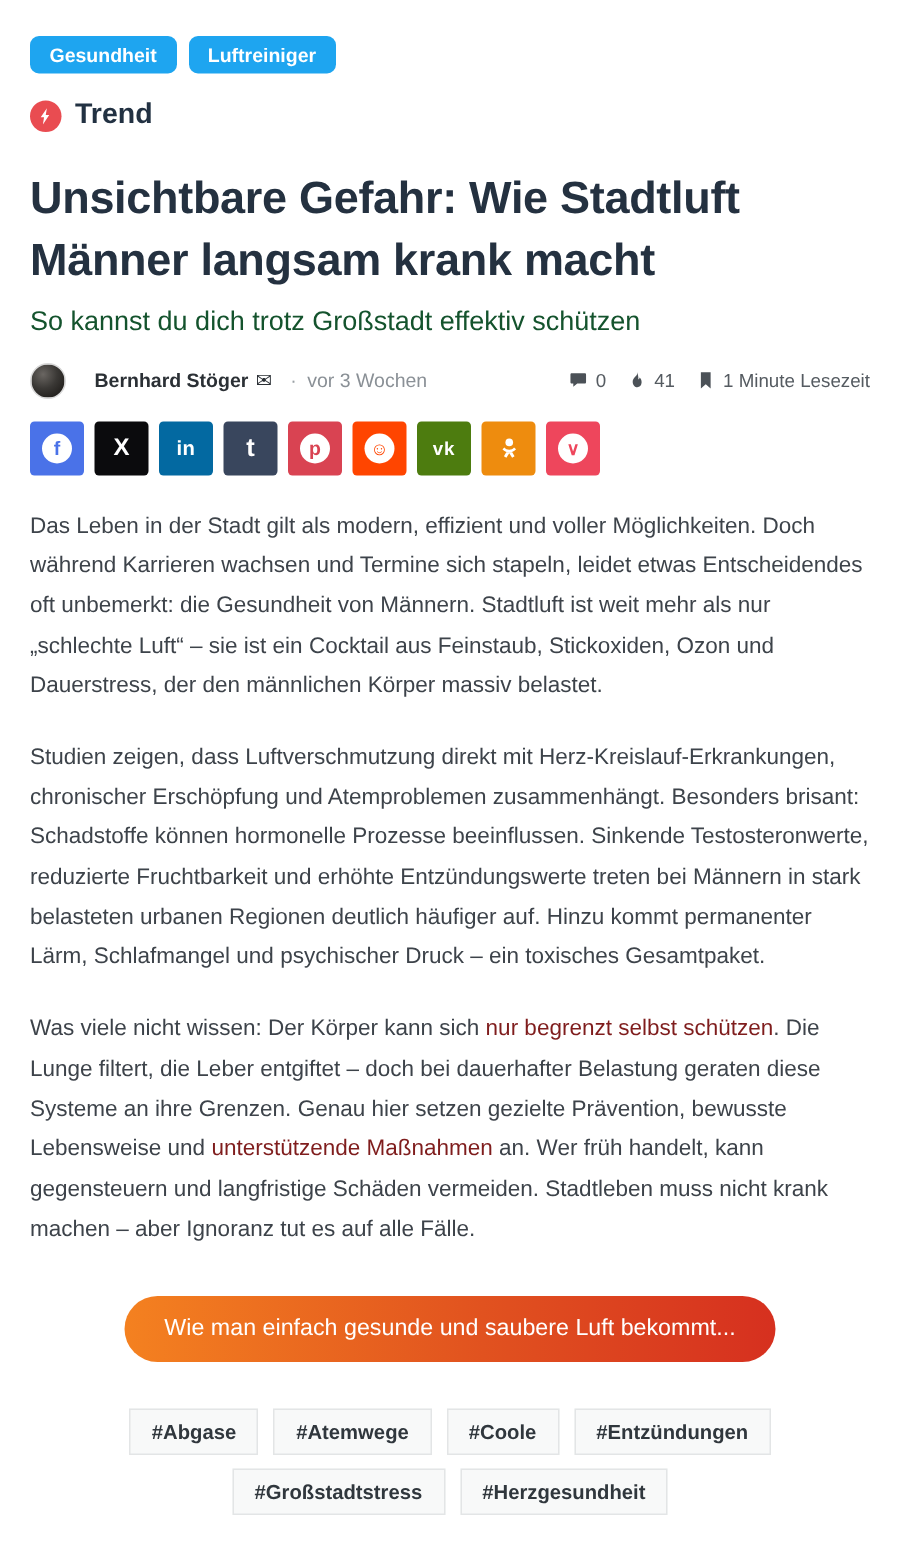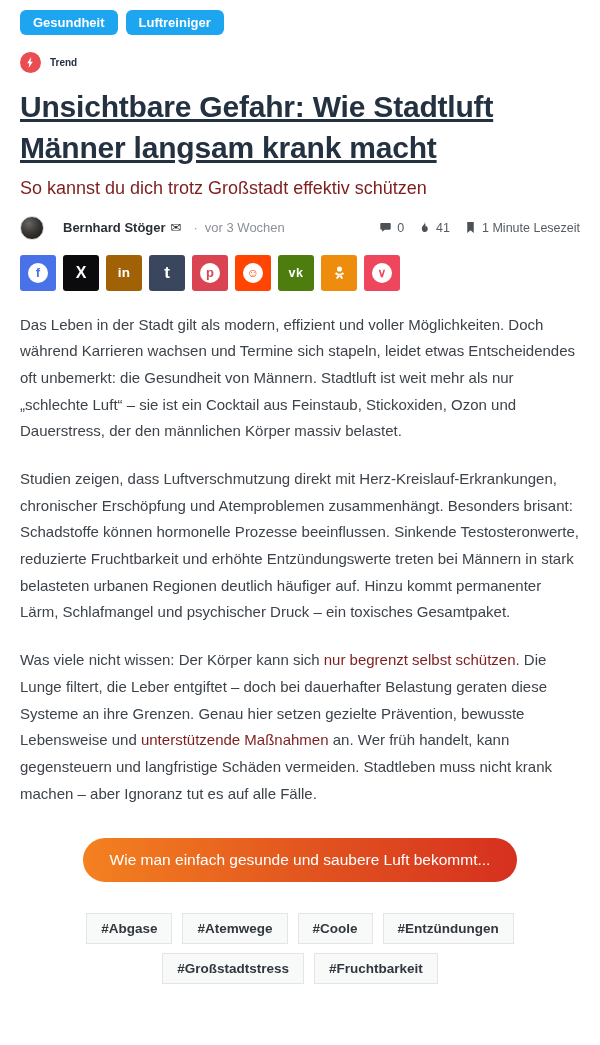--- a/index.html
+++ b/index.html
@@ -2,44 +2,44 @@
 <html lang="de"><head>
 <meta charset="utf-8">
 <style>
   * { margin:0; padding:0; box-sizing:border-box; }
   html,body { background:#fff; }
   body {
     width:600px; height:1045px; overflow:hidden;
     font-family:"Liberation Sans", sans-serif;
     color:#3d434a;
   }
-  .wrap { padding:10px 20px 0 20px; }
+  .wrap { padding:24px 20px 0 20px; }
 
   
   .badges { display:flex; gap:8px; }
   .badge {
     background:#1ea5f0; color:#fff; font-size:13px; font-weight:600;
     padding:5px 13px; border-radius:6px; display:inline-block; cursor:pointer;
   }
 
   
   .trend-row { display:flex; align-items:center; gap:9px; margin-top:17px; }
   .trend-circle {
     width:21px; height:21px; border-radius:50%; background:#e94c51;
     display:flex; align-items:center; justify-content:center; flex:0 0 auto;
   }
   .trend-circle svg { width:13px; height:13px; }
-  .trend-label { font-size:10px; font-weight:700; color:#223142; }
+  .trend-label { font-size:19px; font-weight:700; color:#223142; }
 
   
   h1.title {
-    margin-top:14px; font-size:30px; line-height:1.36; font-weight:700;
-    color:#243140; letter-spacing:-0.2px;text-decoration:underline;
-  }
-  .subtitle { margin-top:9px; font-size:18px; color:#7f1d1d; font-weight:400; }
+    margin-top:25px; font-size:30px; line-height:1.36; font-weight:700;
+    color:#243140; letter-spacing:-0.2px;
+  }
+  .subtitle { margin-top:9px; font-size:18px; color:#14532d; font-weight:400; }
 
   
   .byline { display:flex; align-items:center; margin-top:17px; font-size:13px; }
   .avatar {
     width:24px; height:24px; border-radius:50%; flex:0 0 auto;
     background:radial-gradient(circle at 35% 30%, #6a6662 0%, #3a3835 45%, #15120f 100%);
     border:1px solid #d9d9d9;
   }
   .author-name { margin-left:19px; font-weight:700; color:#2b3035; }
   .mail-glyph { margin-left:5px; color:#2b3035; font-size:13px; }
@@ -148,21 +148,21 @@
     </span>
   </div>
 
   <div class="share-row">
     <span class="sb" style="background: rgb(74, 114, 232);">
         <span class="disc" style="color: rgb(74, 114, 232);">f</span>
       </span>
     <span class="sb" style="background: rgb(11, 11, 13);">
         <span class="glyph-x">X</span>
       </span>
-    <span class="sb" style="background: #a16207;">
+    <span class="sb" style="background: #0369a1;">
         <span class="glyph-in">in</span>
       </span>
     <span class="sb" style="background: rgb(57, 70, 93);">
         <span class="glyph-t">t</span>
       </span>
     <span class="sb" style="background: rgb(217, 67, 82);">
         <span class="disc" style="color: rgb(217, 67, 82);">p</span>
       </span>
     <span class="sb" style="background: rgb(255, 69, 0);">
         <span class="disc small-glyph" style="color: rgb(255, 69, 0);">☺</span>
@@ -192,16 +192,16 @@
     <button class="cta-primary">Wie man einfach gesunde und saubere Luft bekommt...</button>
     <br>
   </div>
 
   <div class="tag-cloud">
       <span class="tag-pill">#Abgase</span>
       <span class="tag-pill">#Atemwege</span>
       <span class="tag-pill">#Coole</span>
       <span class="tag-pill">#Entzündungen</span>
       <span class="tag-pill">#Großstadtstress</span>
-      <span class="tag-pill">#Fruchtbarkeit</span>
+      <span class="tag-pill">#Herzgesundheit</span>
     </div>
 
 </div>
 
 </body></html>

